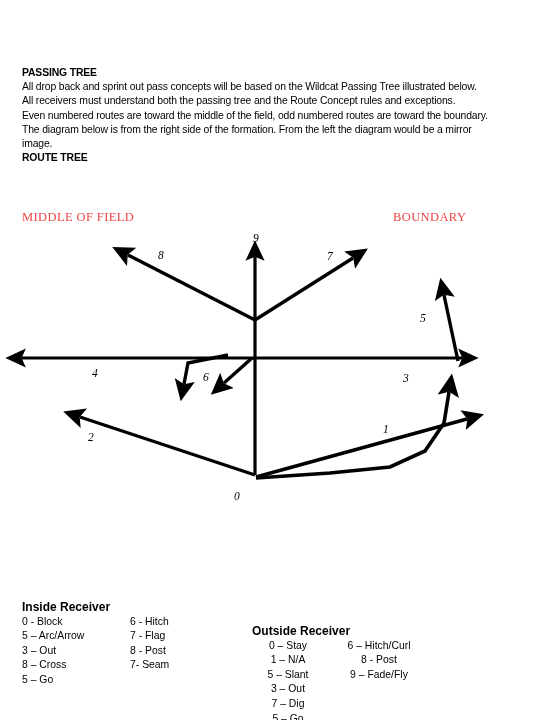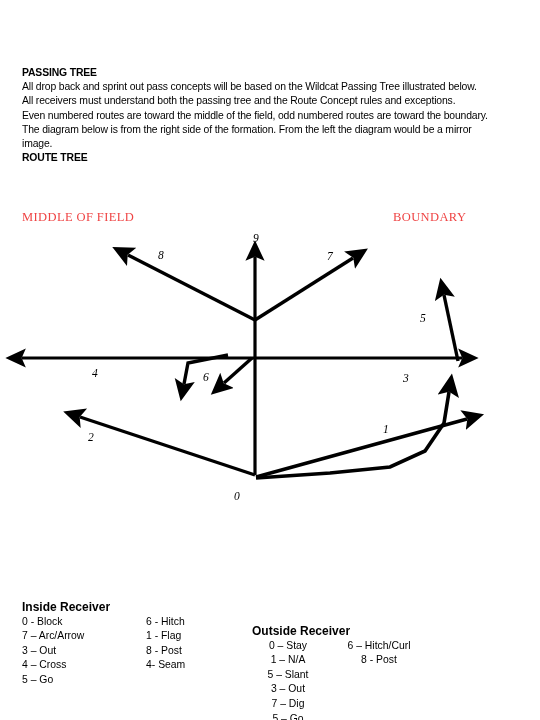--- a/index.html
+++ b/index.html
@@ -90,21 +90,21 @@
   }
   .legend-cols {
     display: flex;
     flex-direction: row;
   }
   .legend-col {
     display: flex;
     flex-direction: column;
   }
   #legend-inside  .legend-col.col-a { width: 108px; }
-  #legend-inside  .legend-col.col-b { width: 100px; margin-left: 16px; }
+  #legend-inside  .legend-col.col-b { width: 100px; }
   #legend-outside .legend-col.col-a { width: 72px; text-align: center; }
   #legend-outside .legend-col.col-b { width: 110px; align-items: center; }
   .legend-item {
     font-family: "Liberation Sans", sans-serif;
     font-size: 10.4px;
     line-height: 14.6px;
     white-space: nowrap;
   }
 </style>
 </head>
@@ -171,45 +171,46 @@
   <div class="route-num" style="left:234px; top:305px;">0</div>
 </div>
 
 <div id="legend">
 
   <div class="legend-group" id="legend-inside">
     <div class="legend-title">Inside Receiver</div>
     <div class="legend-cols">
       <div class="legend-col col-a">
         <div class="legend-item">0 - Block</div>
-        <div class="legend-item">7 – Arc/Arrow</div>
+        <div class="legend-item">5 – Arc/Arrow</div>
         <div class="legend-item">3 – Out</div>
-        <div class="legend-item">4 – Cross</div>
+        <div class="legend-item">8 – Cross</div>
         <div class="legend-item">5 – Go</div>
       </div>
       <div class="legend-col col-b">
         <div class="legend-item">6 - Hitch</div>
-        <div class="legend-item">1 - Flag</div>
+        <div class="legend-item">7 - Flag</div>
         <div class="legend-item">8 - Post</div>
-        <div class="legend-item">4- Seam</div>
+        <div class="legend-item">7- Seam</div>
       </div>
     </div>
   </div>
 
   <div class="legend-group" id="legend-outside">
     <div class="legend-title">Outside Receiver</div>
     <div class="legend-cols">
       <div class="legend-col col-a">
         <div class="legend-item">0 – Stay</div>
         <div class="legend-item">1 – N/A</div>
         <div class="legend-item">5 – Slant</div>
         <div class="legend-item">3 – Out</div>
         <div class="legend-item">7 – Dig</div>
         <div class="legend-item">5 – Go</div>
       </div>
       <div class="legend-col col-b">
         <div class="legend-item">6 – Hitch/Curl</div>
         <div class="legend-item">8 - Post</div>
+        <div class="legend-item">9 – Fade/Fly</div>
       </div>
     </div>
   </div>
 
 </div>
 
 </body></html>

